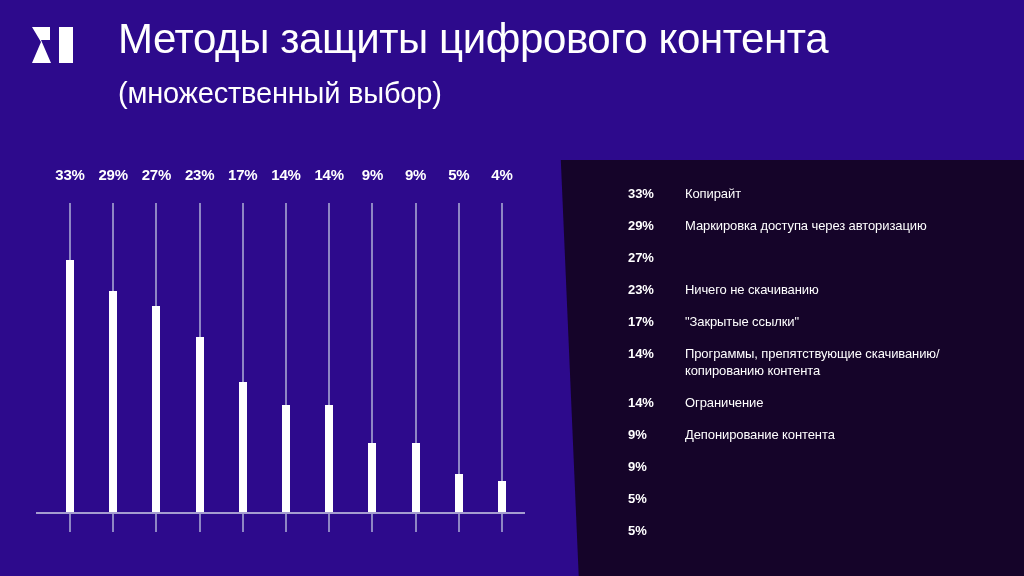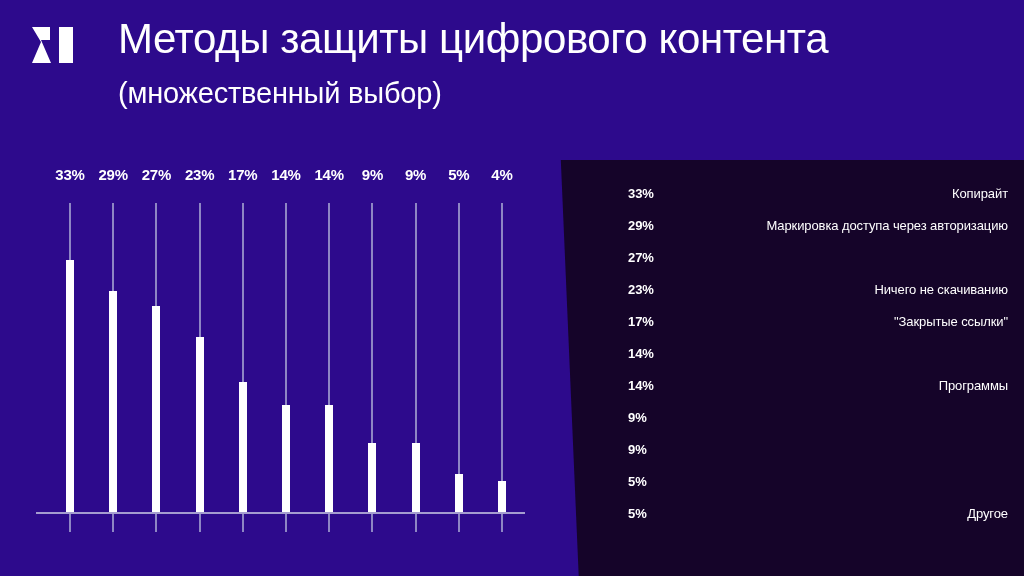--- a/index.html
+++ b/index.html
@@ -123,21 +123,20 @@
     line-height: 17px;
     letter-spacing: -0.1px;
   }
   .legend-text {
     flex: 1;
     color: #ffffff;
     font-size: 13px;
     font-weight: 400;
     line-height: 17px;
     letter-spacing: -0.1px;
-    text-align: right;
   }
 </style>
 </head>
 <body>
 
 <div id="slide">
 
   <div id="header">
     <div id="logo">
       <svg width="56" height="36" viewBox="0 0 56 36" xmlns="http://www.w3.org/2000/svg">
@@ -226,34 +225,35 @@
         <div class="legend-row">
           <div class="legend-pct">23%</div>
           <div class="legend-text">Ничего не скачиванию</div>
         </div>
         <div class="legend-row">
           <div class="legend-pct">17%</div>
           <div class="legend-text">"Закрытые ссылки"</div>
         </div>
         <div class="legend-row">
           <div class="legend-pct">14%</div>
+          <div class="legend-text">Программы, препятствующие скачиванию/копированию контента</div>
         </div>
         <div class="legend-row">
           <div class="legend-pct">14%</div>
-          <div class="legend-text">Программы</div>
+          <div class="legend-text">Ограничение</div>
         </div>
         <div class="legend-row">
           <div class="legend-pct">9%</div>
+          <div class="legend-text">Депонирование контента</div>
         </div>
         <div class="legend-row">
           <div class="legend-pct">9%</div>
         </div>
         <div class="legend-row">
           <div class="legend-pct">5%</div>
         </div>
         <div class="legend-row">
           <div class="legend-pct">5%</div>
-          <div class="legend-text">Другое</div>
         </div>
       </div>
   </div>
 
 </div>
 
 </body></html>

